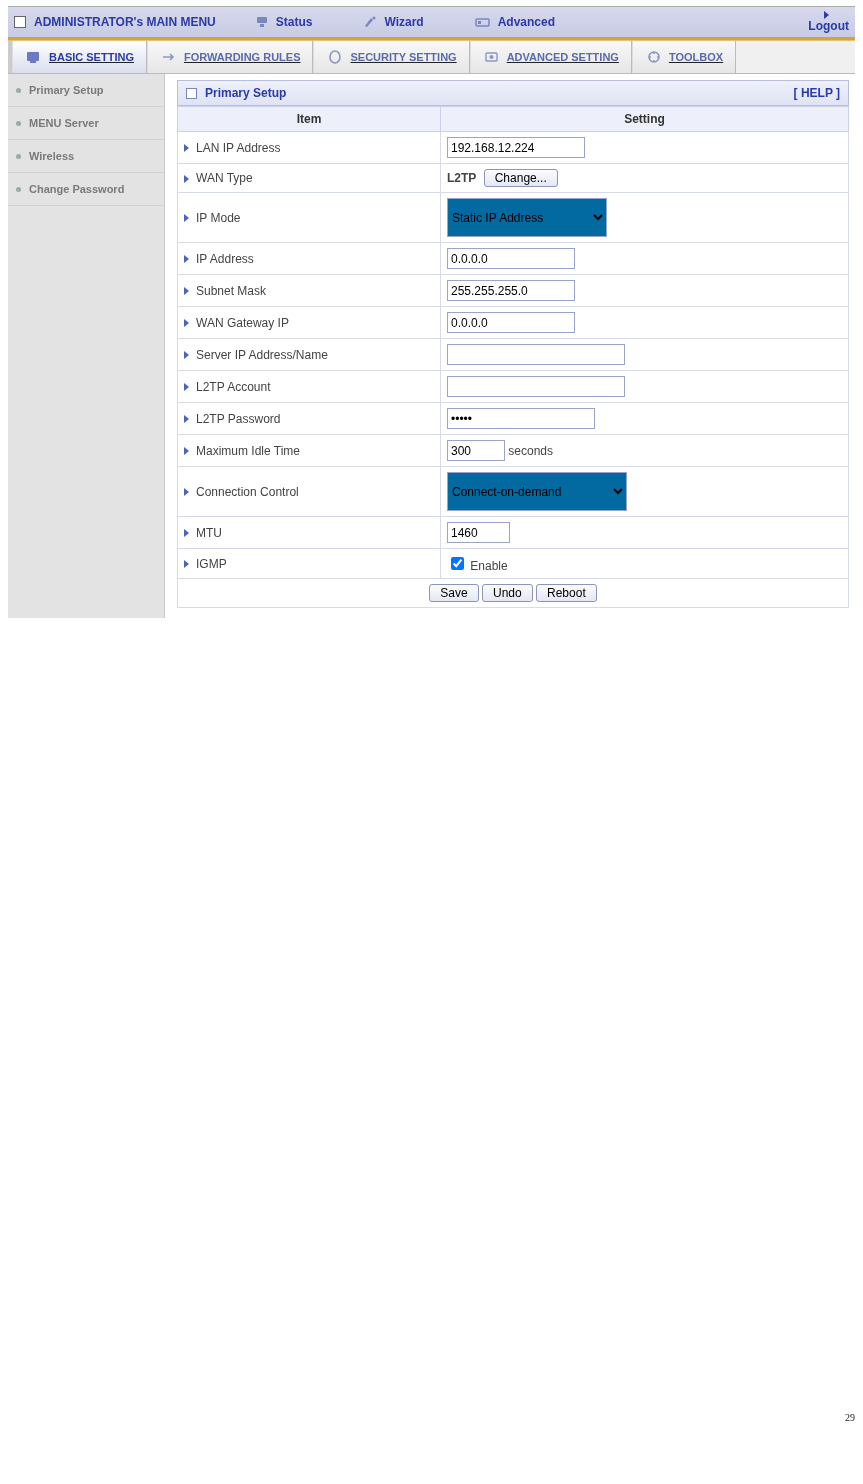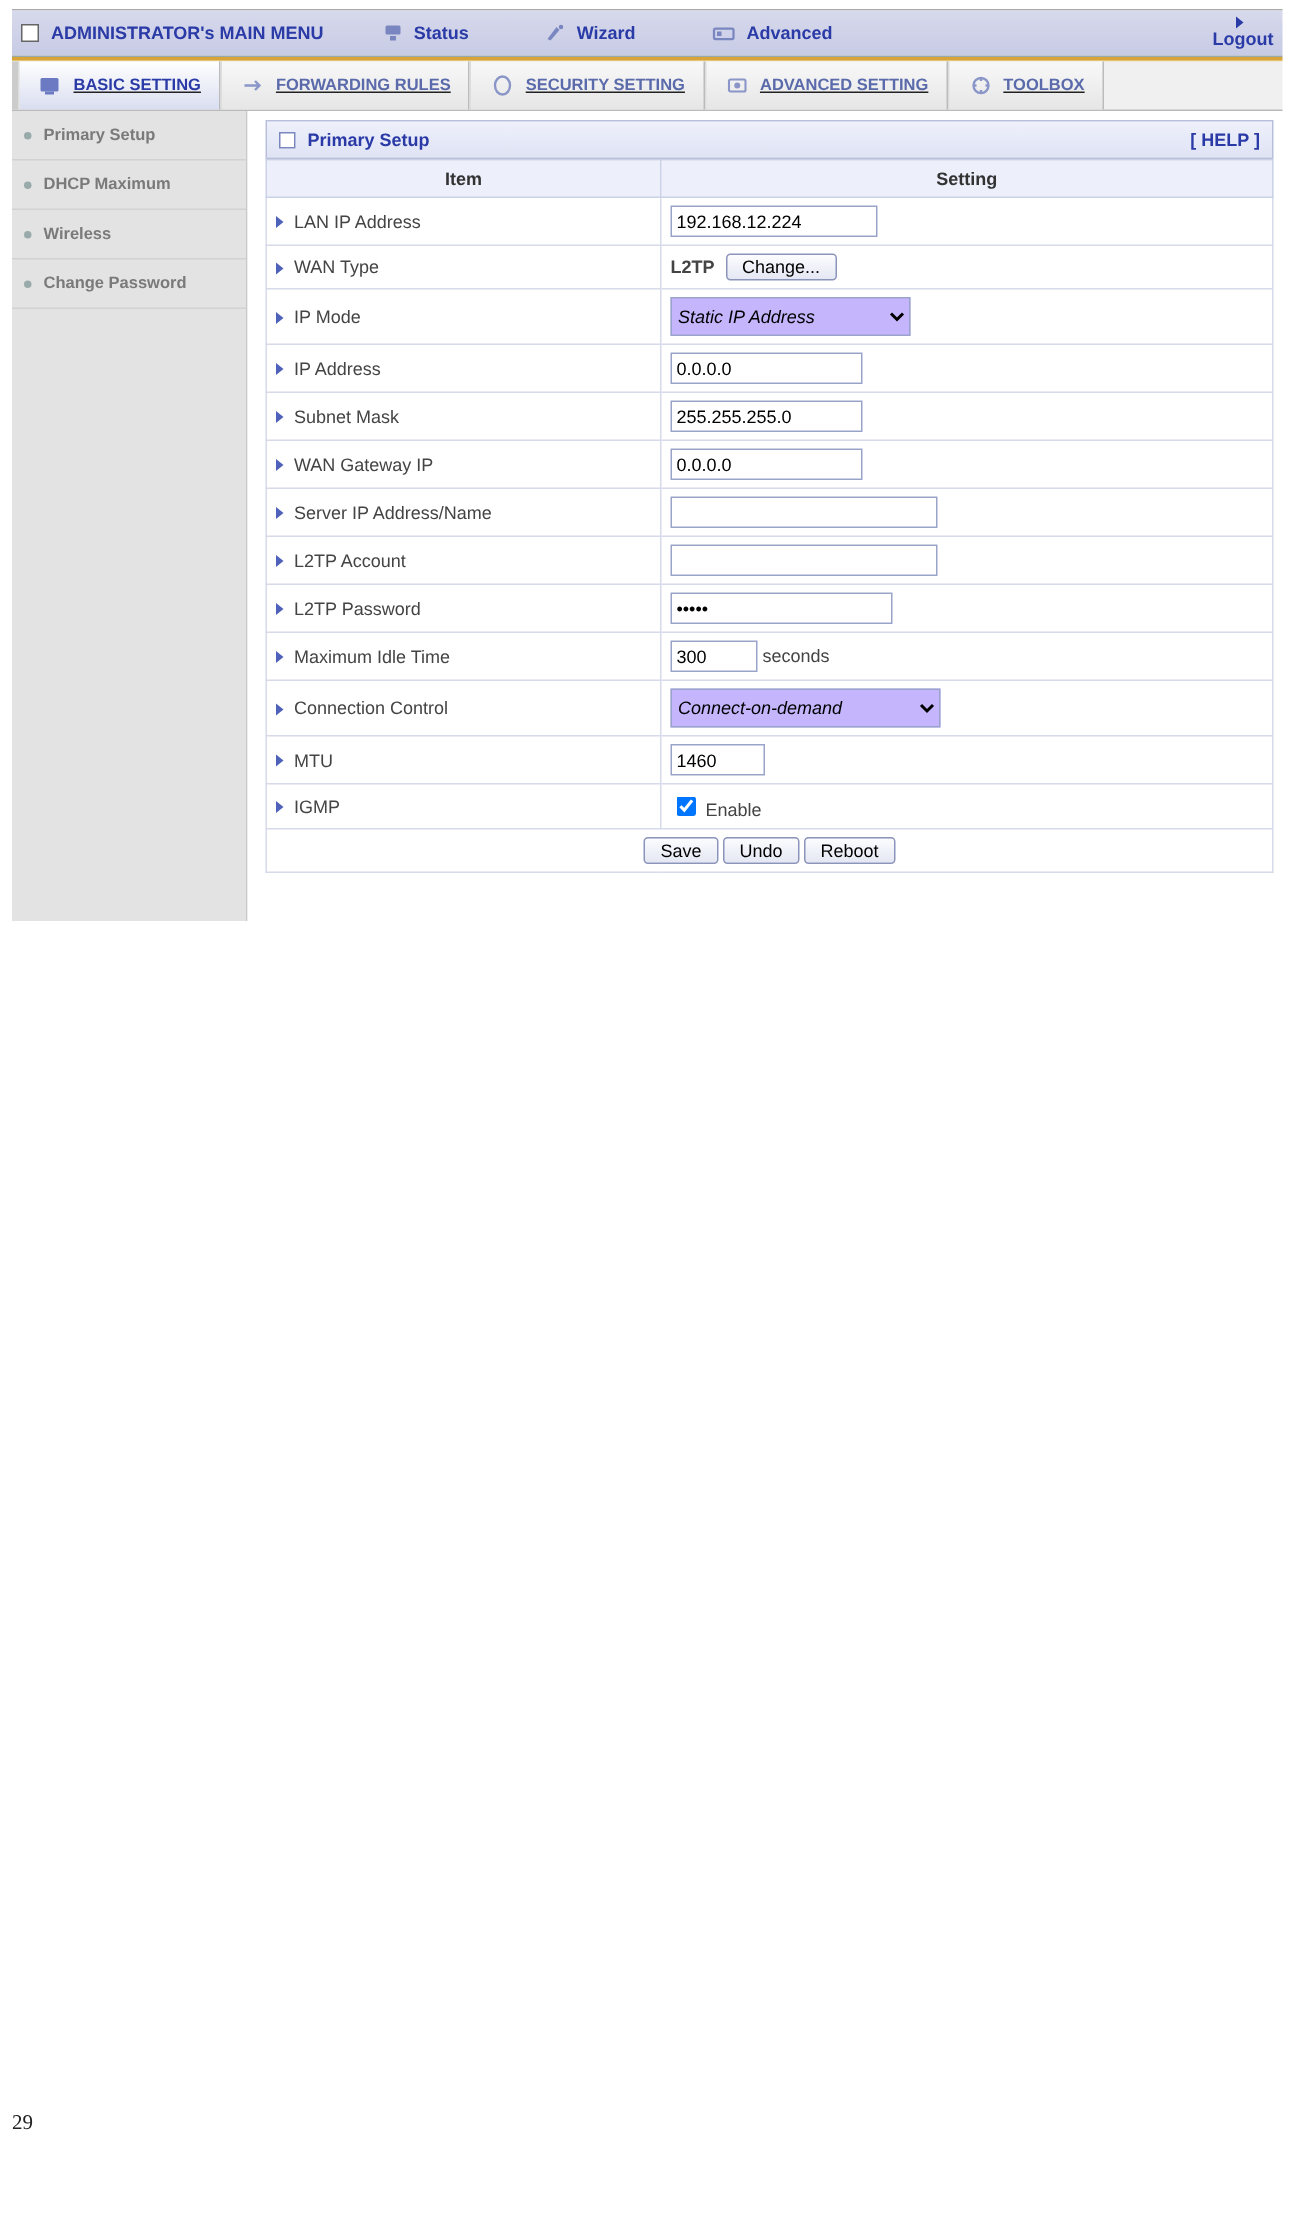--- a/index.html
+++ b/index.html
@@ -174,37 +174,36 @@
   input[type=text], input[type=password] {
     font-family:inherit; font-size:12px;
     border:1px solid #9aa3c9;
     padding:1px 3px;
     height:17px;
     background:#fff;
   }
   select {
     font-family:inherit; font-size:12px;
     border:1px solid #9aa3c9;
-    height:26px;
-    background:#c4b5fd;
-    font-style:italic;
+    height:39px;
+    background:#0369a1;
   }
   .btn {
     font-family:inherit; font-size:12px;
     border:1px solid #8b94bb;
     border-radius:3px;
     background:linear-gradient(#fcfcfe,#e4e7f3);
     padding:1px 10px;
     cursor:pointer;
   }
   .btn-row { text-align:center; padding:7px 0; }
   .footer-pagenum {
-    text-align:left;
+    text-align:right;
     font-family: "Times New Roman", Times, serif;
-    font-size:14px;
+    font-size:10px;
     padding:14px 0 8px 0;
     margin-top:780px;
   }
 </style>
 </head>
 <body>
 
 <div class="page-wrapper">
 
   <div class="shot">
@@ -285,21 +284,21 @@
 
     <div class="bodyrow">
 
       <div class="sidebar">
         <div class="sitem">
           <span class="bullet"></span>
           <span>Primary Setup</span>
         </div>
         <div class="sitem">
           <span class="bullet"></span>
-          <span>DHCP Maximum</span>
+          <span>MENU Server</span>
         </div>
         <div class="sitem">
           <span class="bullet"></span>
           <span>Wireless</span>
         </div>
         <div class="sitem">
           <span class="bullet"></span>
           <span>Change Password</span>
         </div>
       </div>

